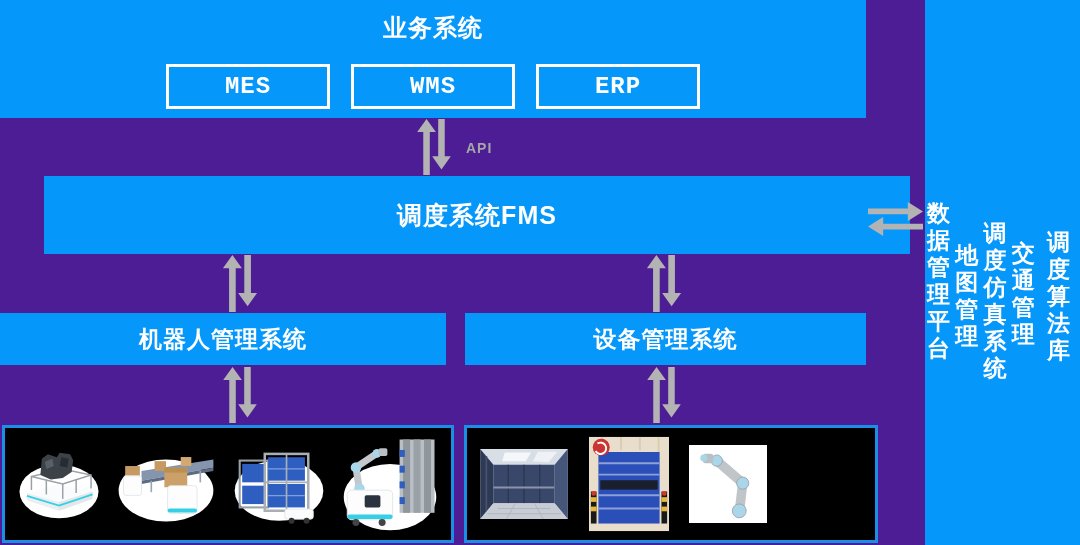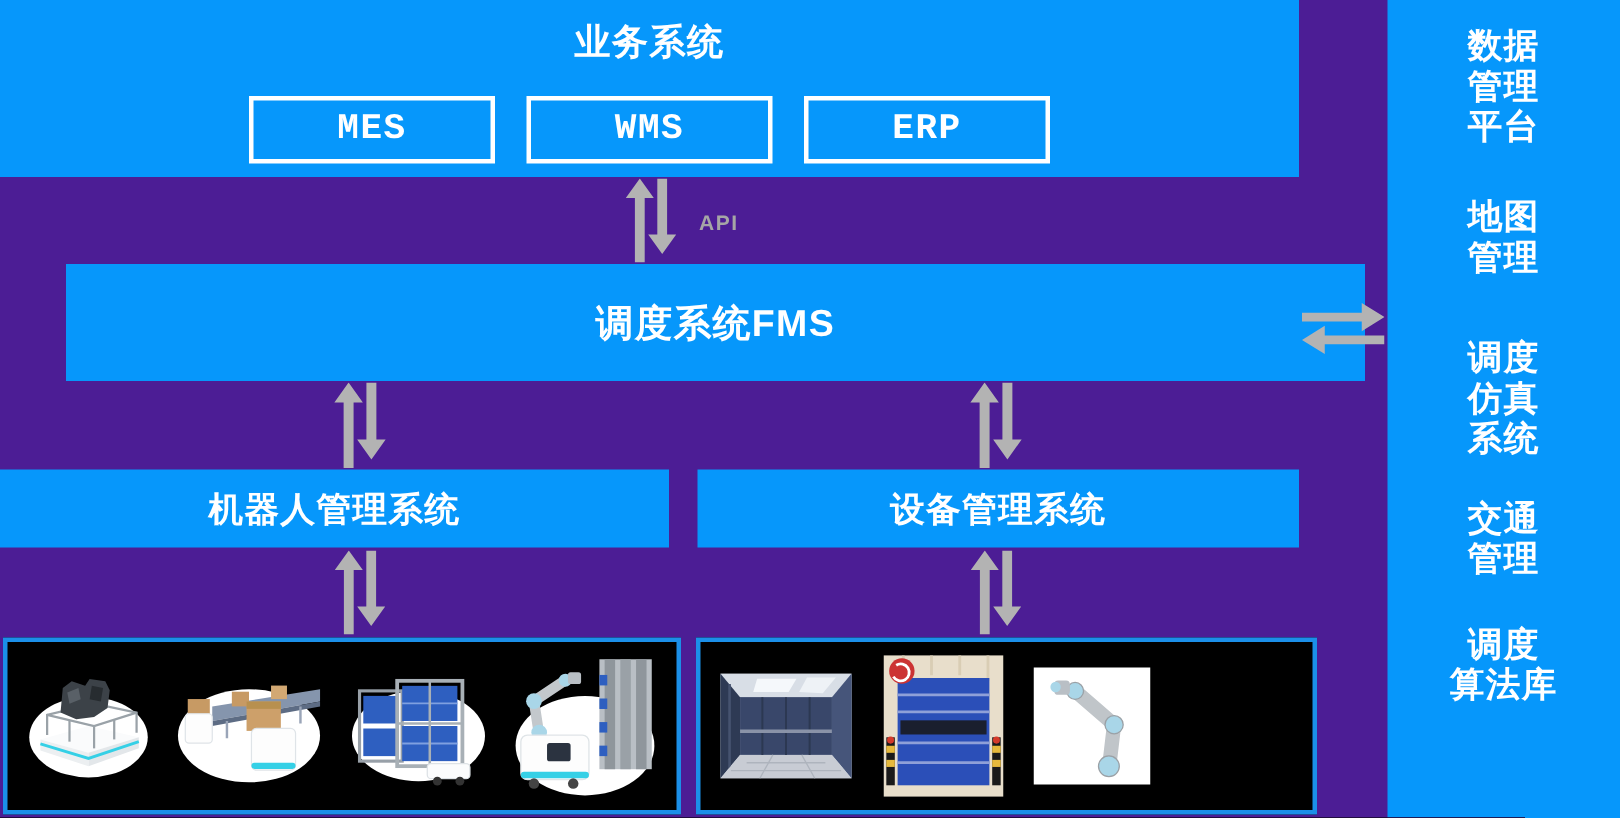--- a/index.html
+++ b/index.html
@@ -26,25 +26,25 @@
   
   .gallery{position:absolute;border:3px solid #1b8fe8;background:#000;display:flex;align-items:center;}
   #robot-gallery{left:2px;top:425px;width:438px;height:112px;justify-content:space-around;padding:0 4px;}
   #device-gallery{left:464px;top:425px;width:396px;height:112px;gap:20px;padding-left:12px;}
   .fig{display:block;}
   
   .arrow{position:absolute;}
   #api-label{position:absolute;left:466px;top:140px;font-size:14px;font-weight:bold;
     color:#a6a6a6;letter-spacing:1px;}
   
-  #sidebar{left:925px;top:0;width:155px;height:545px;display:flex;flex-direction:column;
+  #sidebar{left:925px;top:0;width:155px;height:545px;display:flex;
     align-items:center;padding-top:17px;box-sizing:border-box;}
   .side-group{font-size:23px;font-weight:bold;line-height:27px;text-align:center;letter-spacing:1px;}
   .side-group span{display:block;}
-  #side-g2{margin-top:33px;}
+  #side-g2{margin-top:33px;font-family:Liberation Mono, monospace;}
   #side-g3{margin-top:40px;}
   #side-g4{margin-top:26px;}
   #side-g5{margin-top:30px;}
 </style>
 </head>
 <body>
 
 <div id="canvas">
 
   <div class="bar" id="business-bar">

